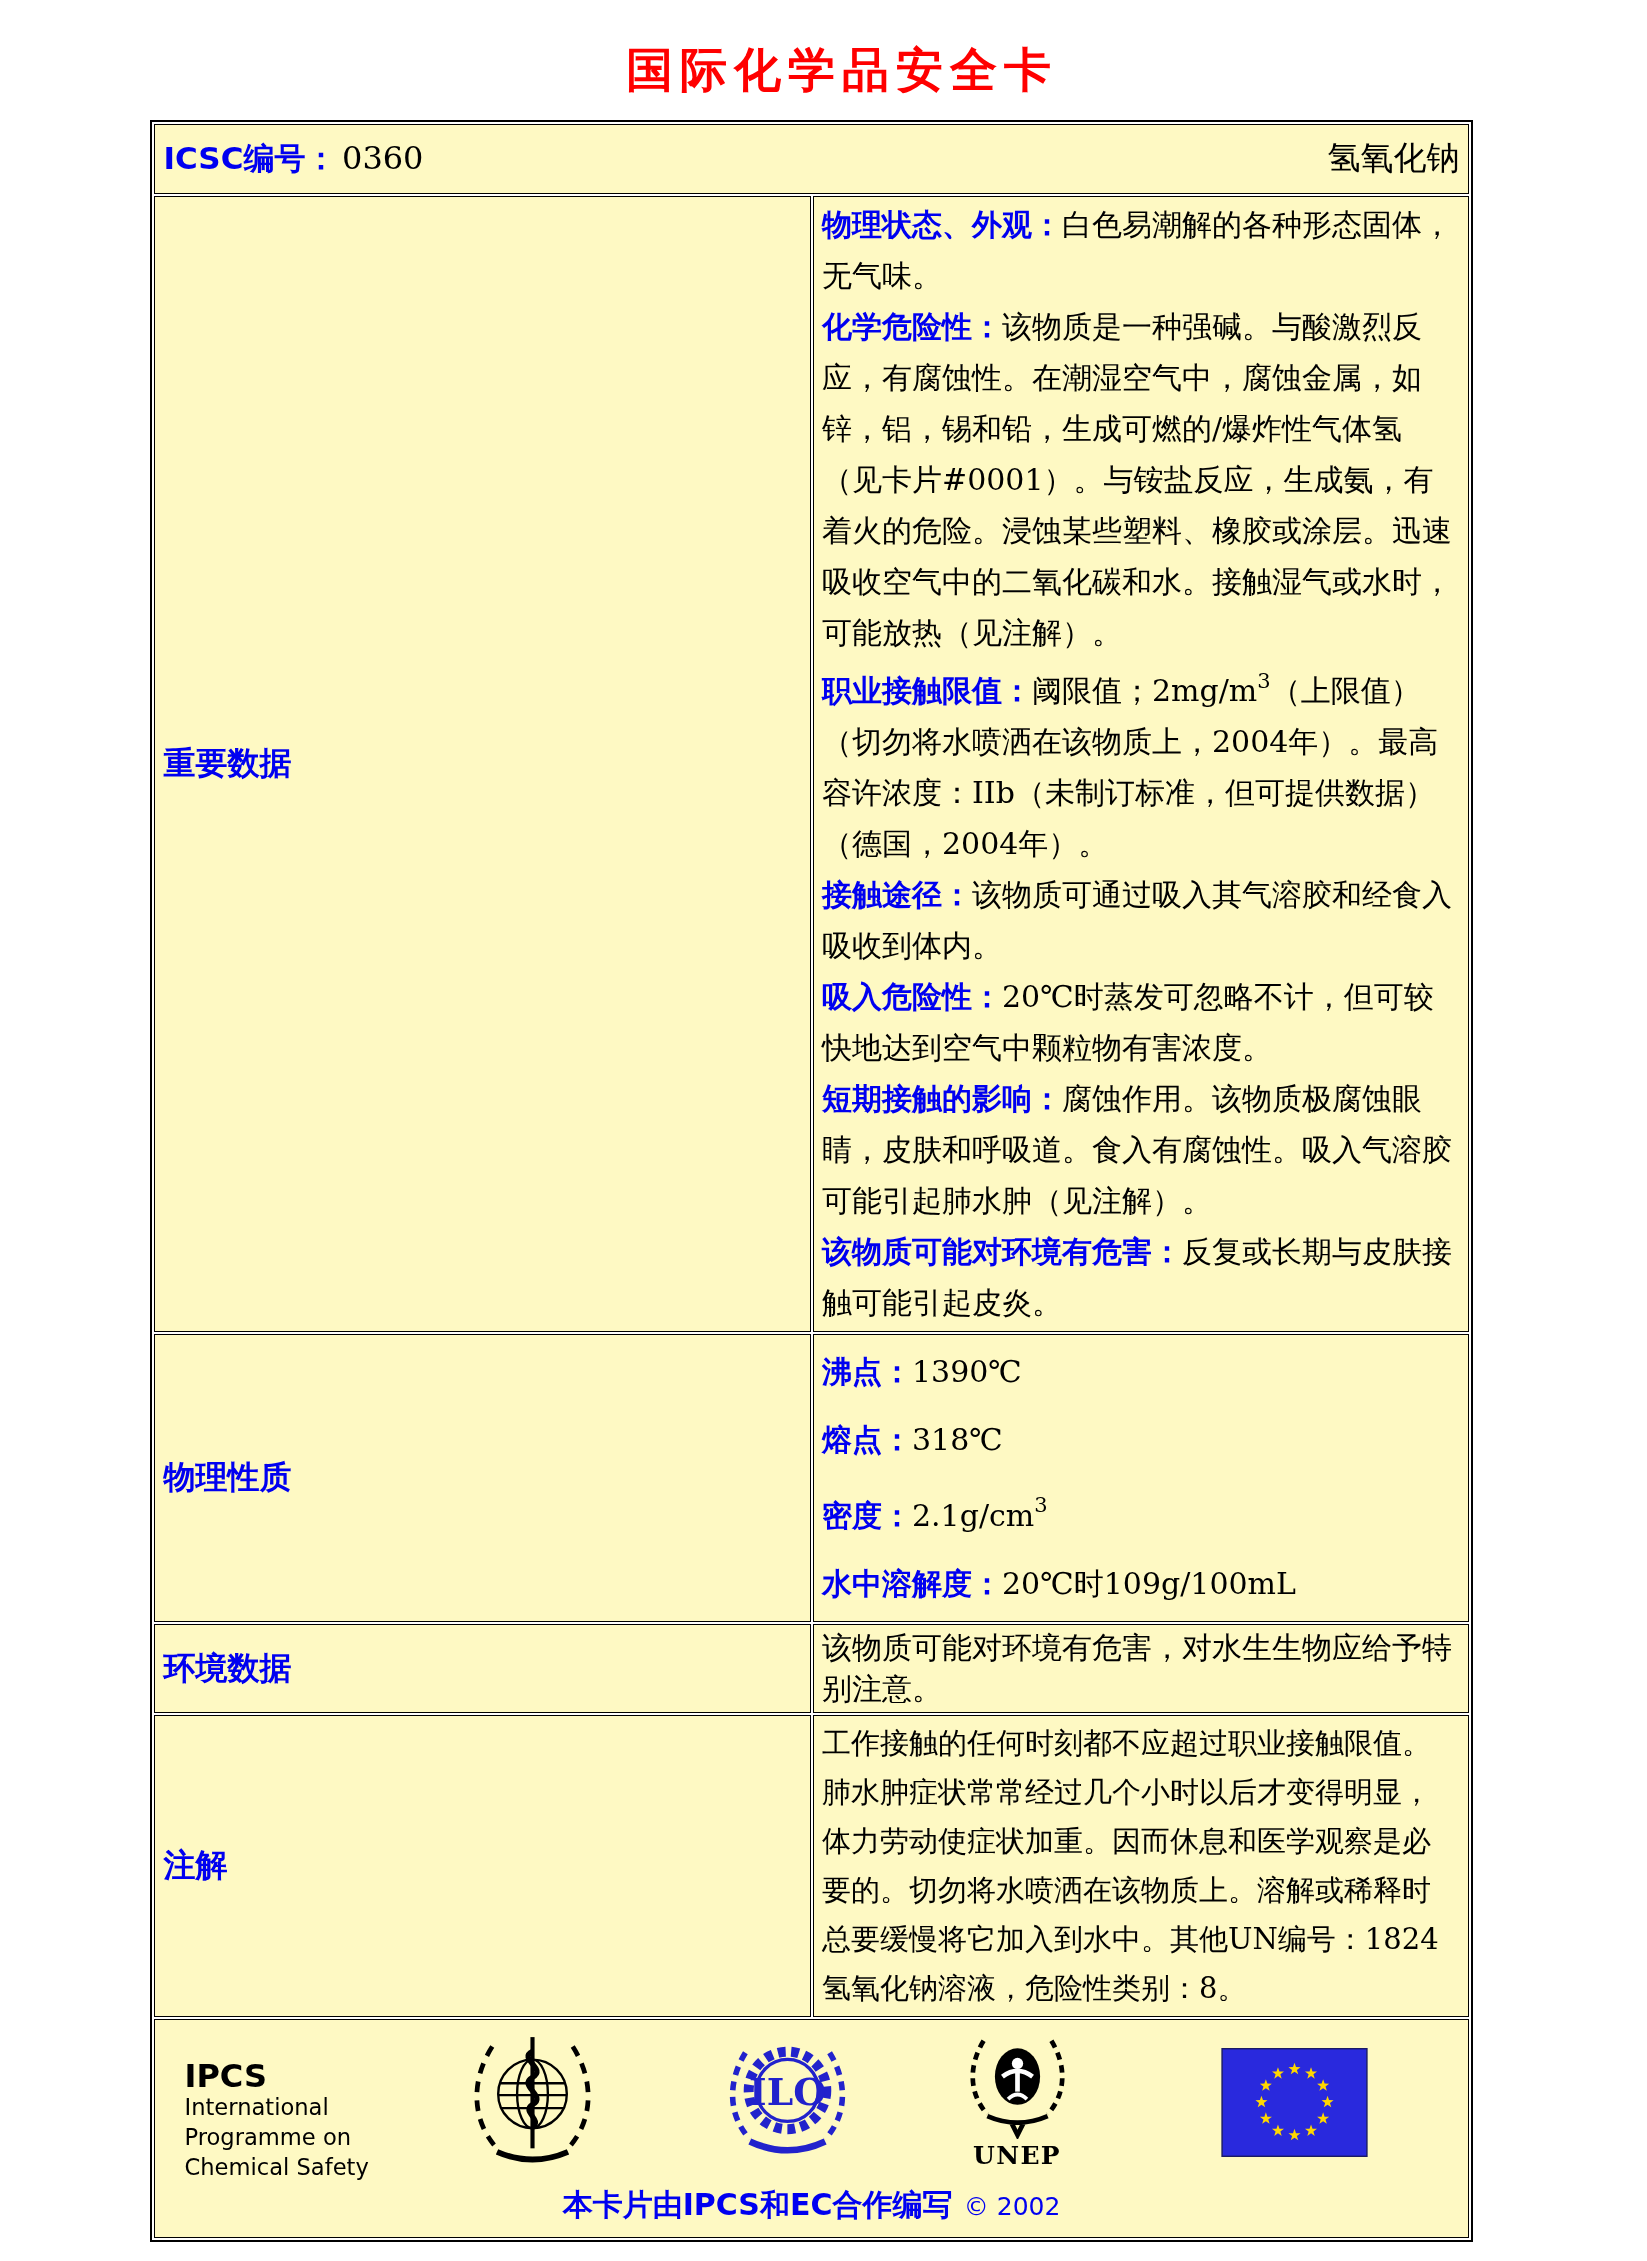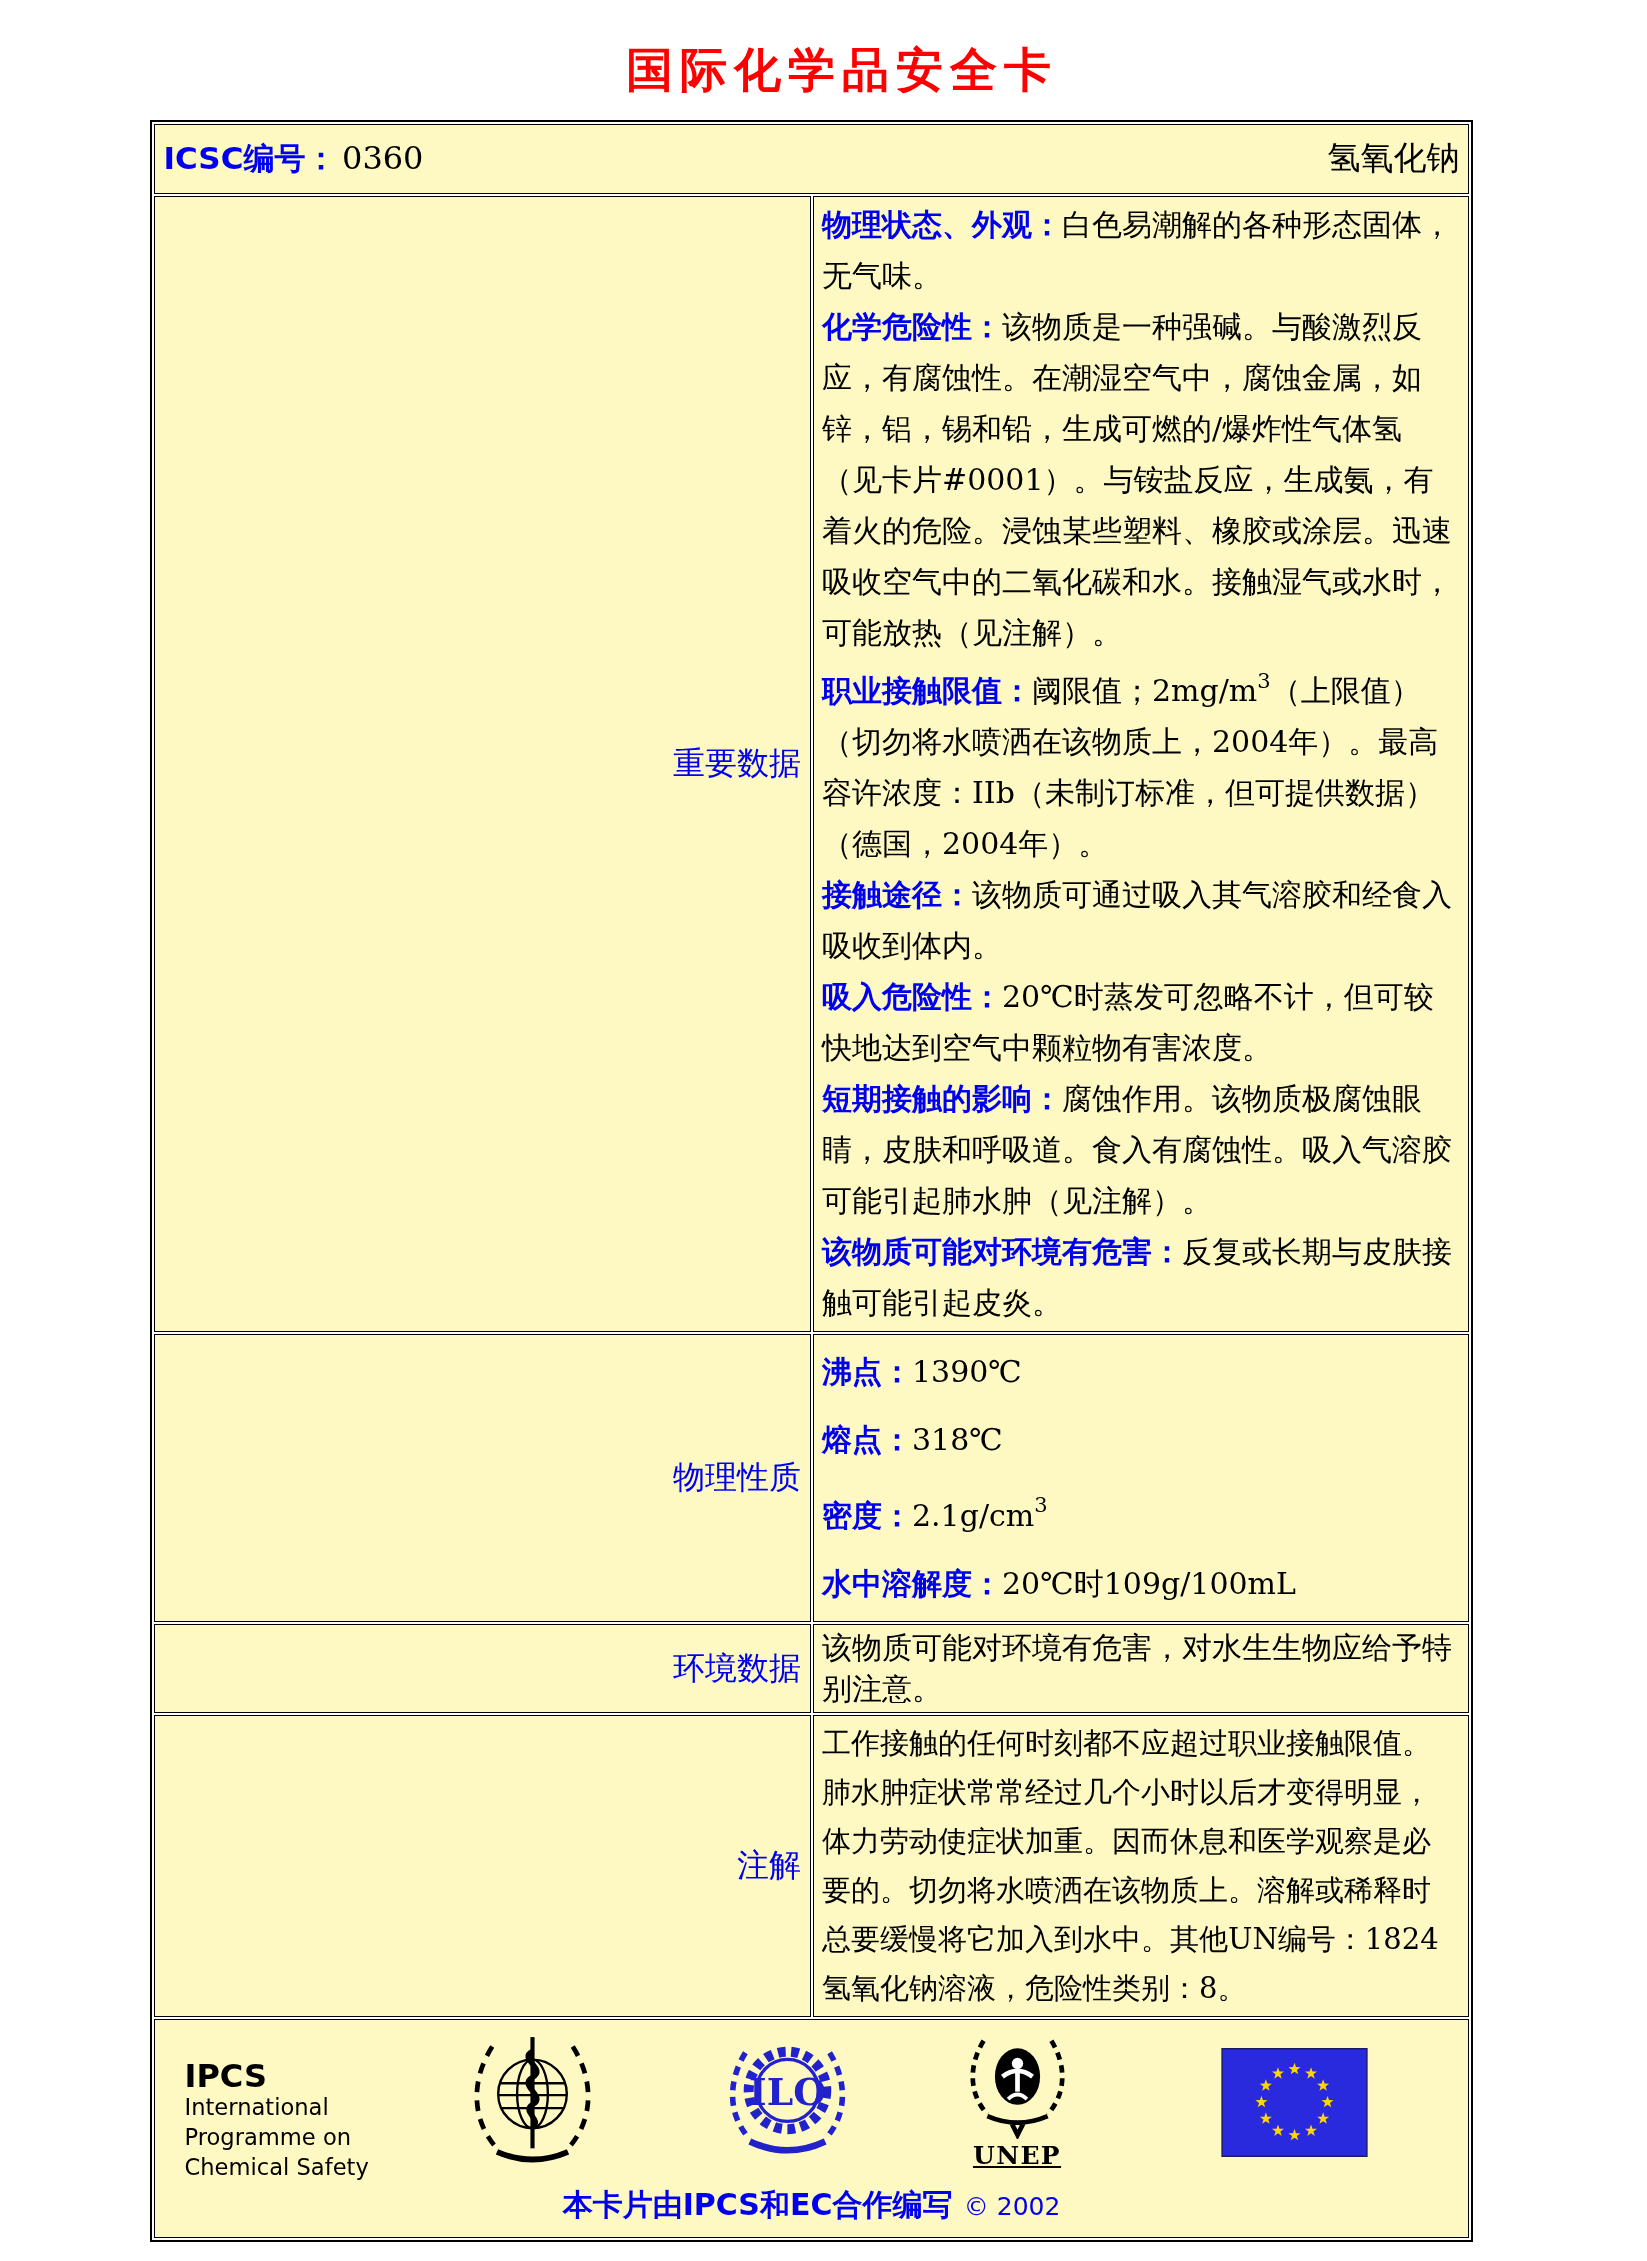--- a/index.html
+++ b/index.html
@@ -21,21 +21,21 @@
     font-family:"DejaVu Serif","Liberation Serif",serif;
     padding-left:18px;
   }
   .card{position:absolute;left:150px;top:120px;width:1323px;}
   table.sheet{
     width:100%;border-collapse:separate;border-spacing:2.1px;
     border:2.8px solid #000;background:#fff;table-layout:fixed;
   }
   table.sheet td{border:1.4px solid #000;background:#fef9c3;padding:2.8px 8.5px;vertical-align:middle;}
   td.col-label{
-    width:220px;text-align:right;color:var(--label-blue);font-weight:normal;
+    width:220px;text-align:left;color:var(--label-blue);font-weight:bold;
     font-family:"DejaVu Sans","Liberation Sans",sans-serif;font-size:32px;
   }
   td.col-label-top{vertical-align:top;padding-top:67px;}
   .hdr-flex{display:flex;justify-content:space-between;align-items:center;height:62px;}
   .inline-label{
     color:var(--label-blue);font-weight:bold;
     font-family:"DejaVu Sans","Liberation Sans",sans-serif;
   }
   .hdr-left .inline-label{font-size:31px;}
   .hdr-left .hdr-num{font-size:32px;margin-left:5.6px;}
@@ -57,21 +57,21 @@
     position:absolute;left:21px;top:37px;color:#000;
     font-family:"DejaVu Sans","Liberation Sans",sans-serif;
   }
   .ipcs-title{font-size:32px;font-weight:bold;line-height:32px;}
   .ipcs-line{font-size:22.6px;line-height:30px;}
   .logo-who{position:absolute;left:296px;top:7px;}
   .logo-ilo{position:absolute;left:557px;top:12.7px;}
   .logo-unep{position:absolute;left:797px;top:10px;text-align:center;}
   .unep-word{
     font-family:"DejaVu Serif","Liberation Serif",serif;font-weight:bold;
-    font-size:25px;letter-spacing:1.4px;color:#000;line-height:28px;text-decoration:underline;
+    font-size:25px;letter-spacing:1.4px;color:#000;line-height:28px;
   }
   .logo-eu{position:absolute;left:1057px;top:25px;}
   .caption-row{text-align:center;margin:1.4px 0 8.5px 0;}
   .caption-main{
     color:var(--label-blue);font-weight:bold;font-size:30px;
     font-family:"DejaVu Sans","Liberation Sans",sans-serif;
   }
   .caption-copy{
     color:var(--label-blue);font-size:25px;margin-left:11.3px;
     font-family:"DejaVu Sans","Liberation Sans",sans-serif;

